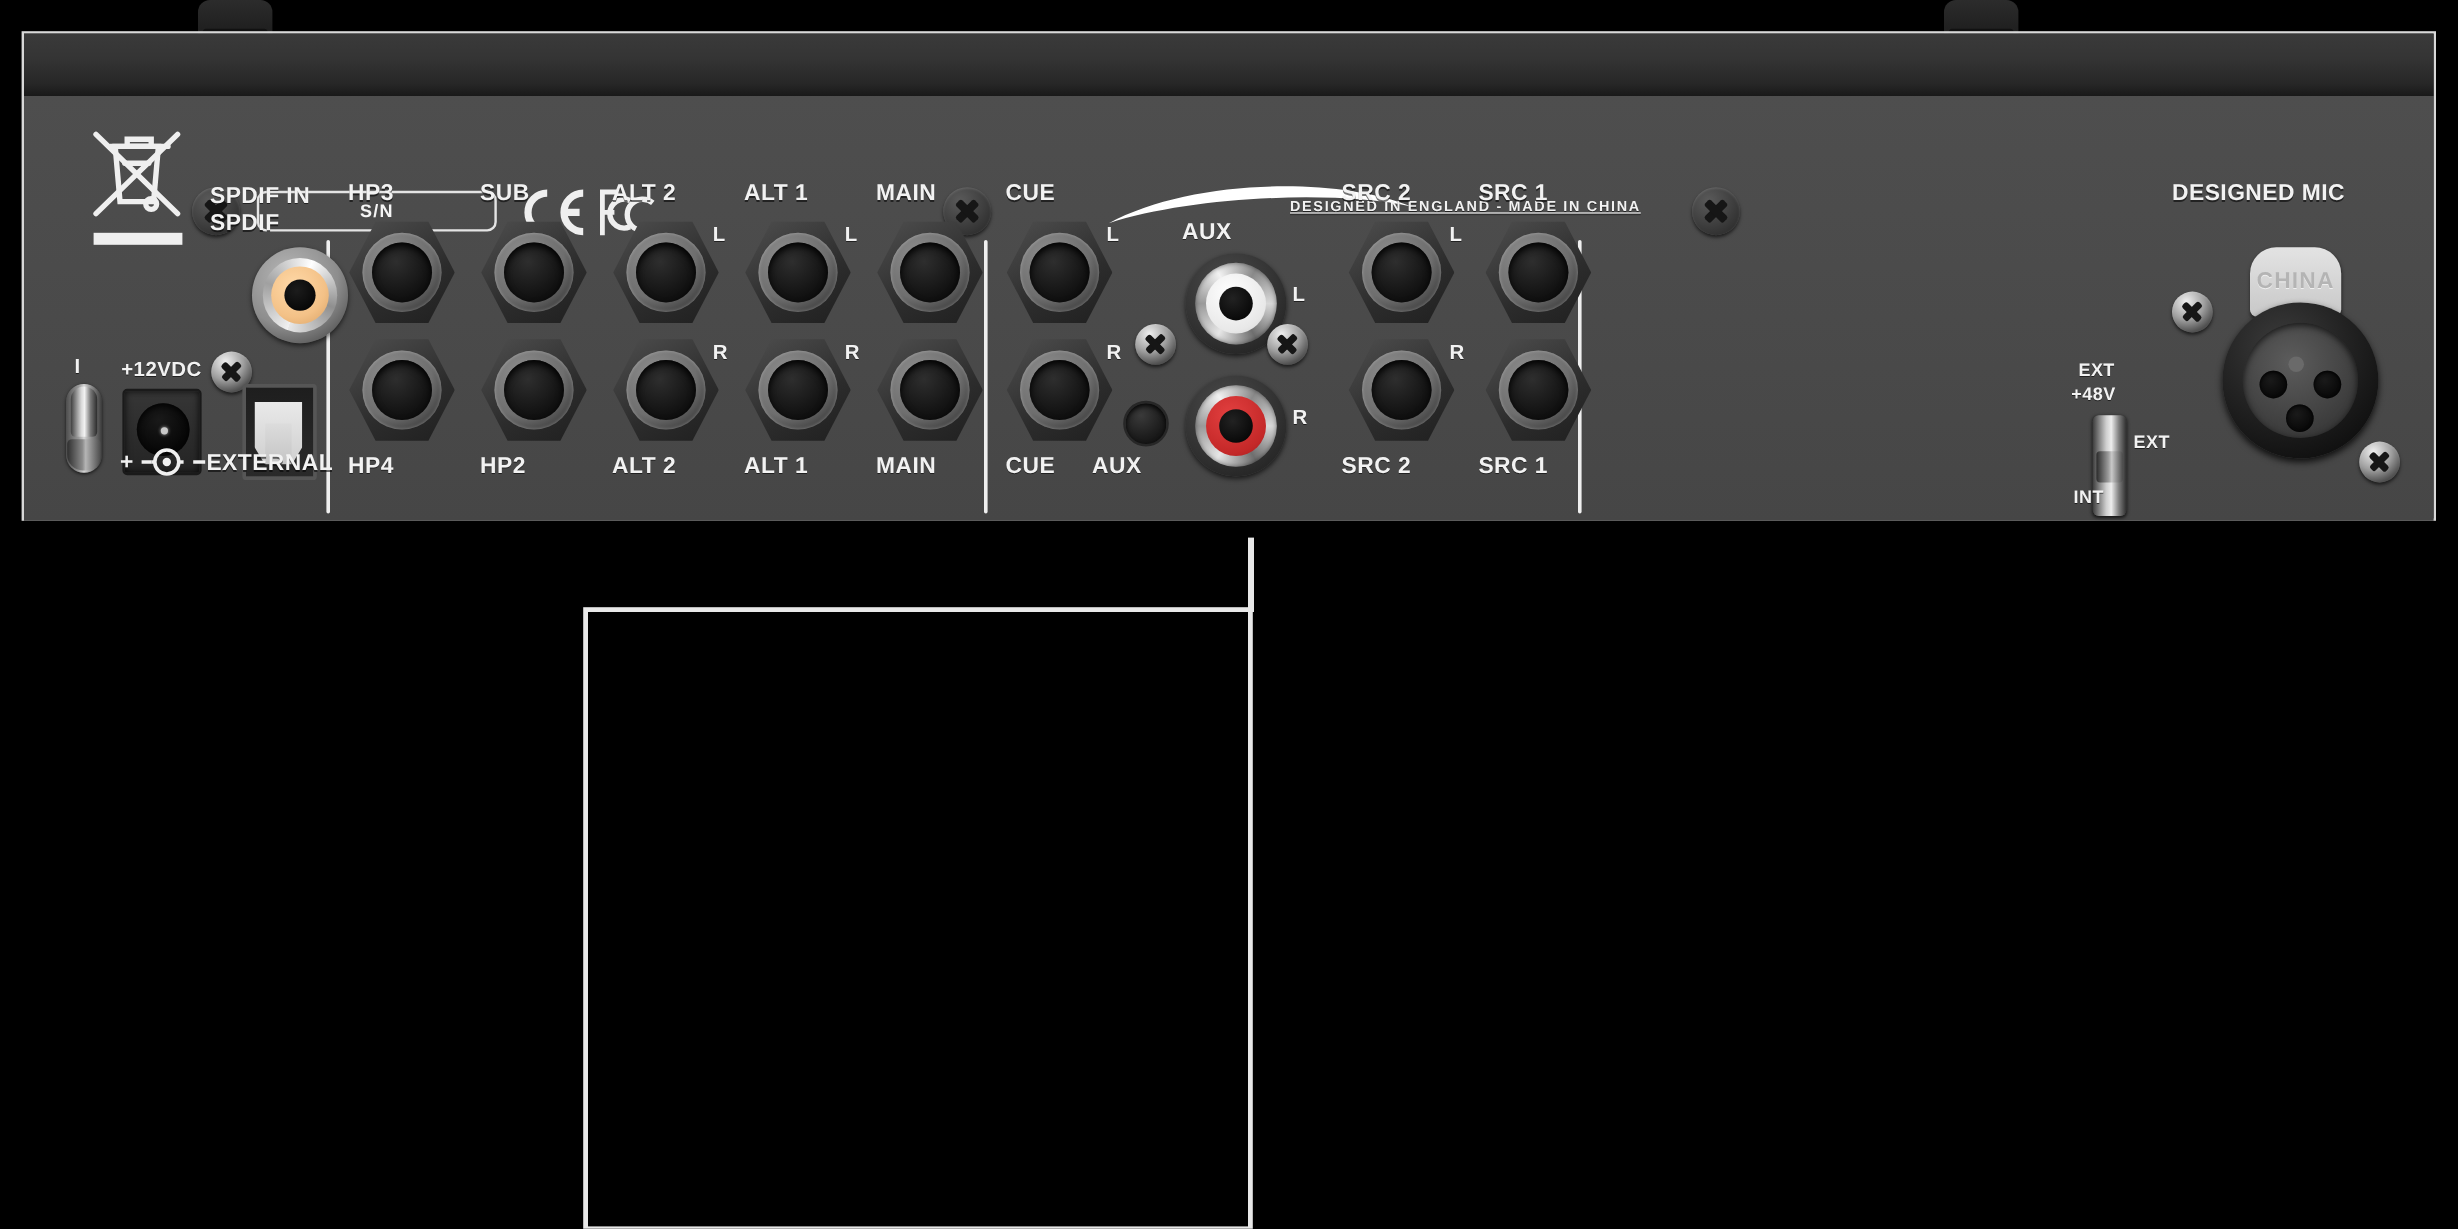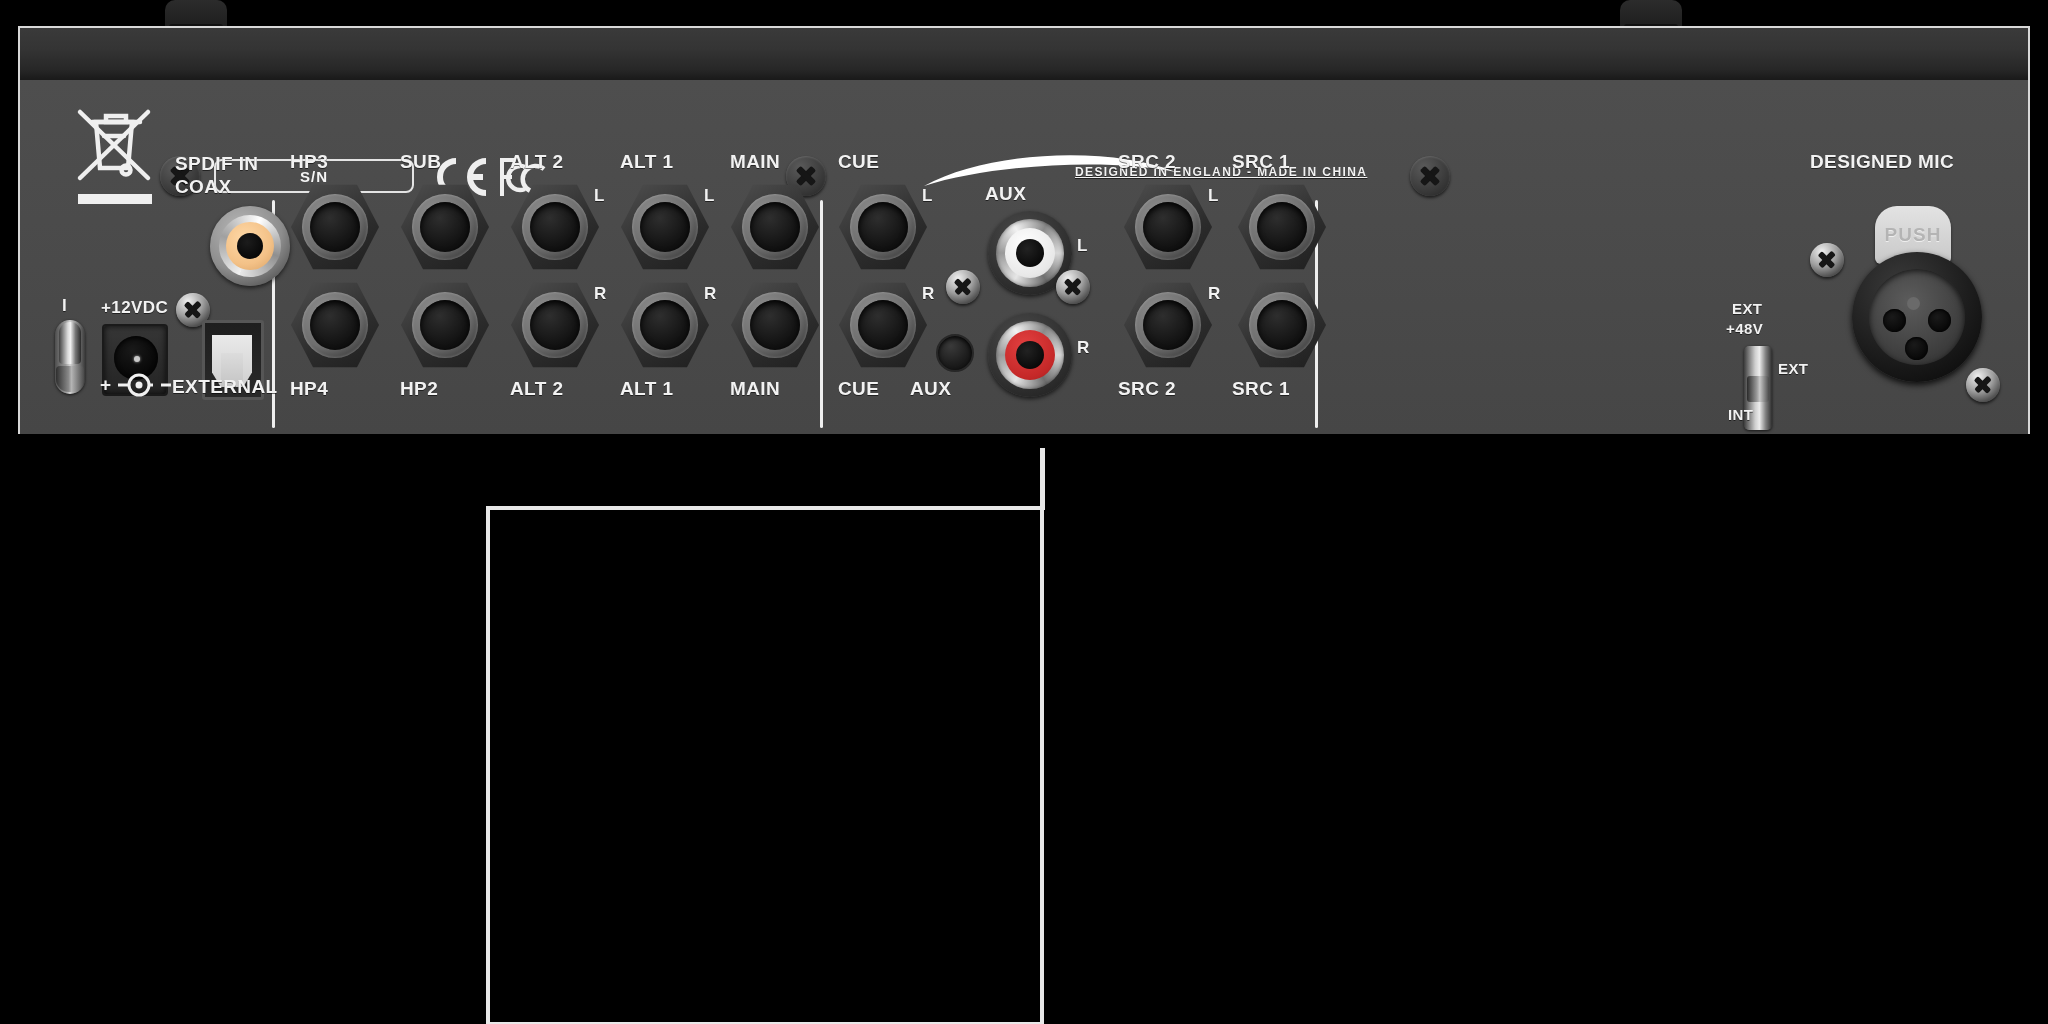--- a/index.html
+++ b/index.html
@@ -256,21 +256,21 @@
         <text x="2" y="19" fill="#f0f0f0" font-size="19" font-weight="bold" font-family="Liberation Sans, sans-serif">+</text>
         <path d="M20 13 h8" stroke="#f0f0f0" stroke-width="3"></path>
         <circle cx="41" cy="13" r="10" stroke="#f0f0f0" stroke-width="3" fill="none"></circle>
         <circle cx="41" cy="13" r="3.5" fill="#f0f0f0"></circle>
         <path d="M31 13 h-3 M51 13 h4" stroke="#f0f0f0" stroke-width="3"></path>
         <path d="M63 13 h10" stroke="#f0f0f0" stroke-width="3"></path>
       </svg>
     </div>
 
     <div class="lbl big" style="left:155px;top:125px;width:150px;">SPDIF IN</div>
-    <div class="lbl big" style="left:155px;top:148px;width:150px;">COAX</div>
+    <div class="lbl big" style="left:155px;top:148px;width:150px;">SPDIF</div>
 
     <div id="coax" style="left:190px;top:178px;">
       <div class="inner"></div>
       <div class="gold"></div>
       <div class="pin"></div>
     </div>
 
     <div class="screw chrome sm" style="left:156px;top:265px;"></div>
 
     <div id="optical" style="left:182px;top:292px;">
@@ -416,21 +416,21 @@
     <div class="lbl mid" style="left:1188px;top:256px;width:22px;">R</div>
     <div class="lbl big" style="left:1098px;top:350px;width:100px;">SRC 2</div>
     <div class="lbl big" style="left:1212px;top:350px;width:100px;">SRC 1</div>
 
     <div class="lbl big" style="left:1790px;top:123px;width:200px;">DESIGNED MIC</div>
 
     <div class="screw chrome sm" style="left:1790px;top:215px;"></div>
     <div class="screw chrome sm" style="left:1946px;top:340px;"></div>
 
     <div id="pushtab" style="left:1855px;top:178px;">
-      <span>PUSH</span>
+      <span>CHINA</span>
     </div>
     <div id="pushstem" style="left:1878px;top:232px;"></div>
 
     <div id="xlr" style="left:1832px;top:224px;">
       <div class="inner">
         <div class="notch"></div>
         <div class="p" style="left:14px;top:40px;"></div>
         <div class="p" style="left:59px;top:40px;"></div>
         <div class="p" style="left:36px;top:68px;"></div>
       </div>

